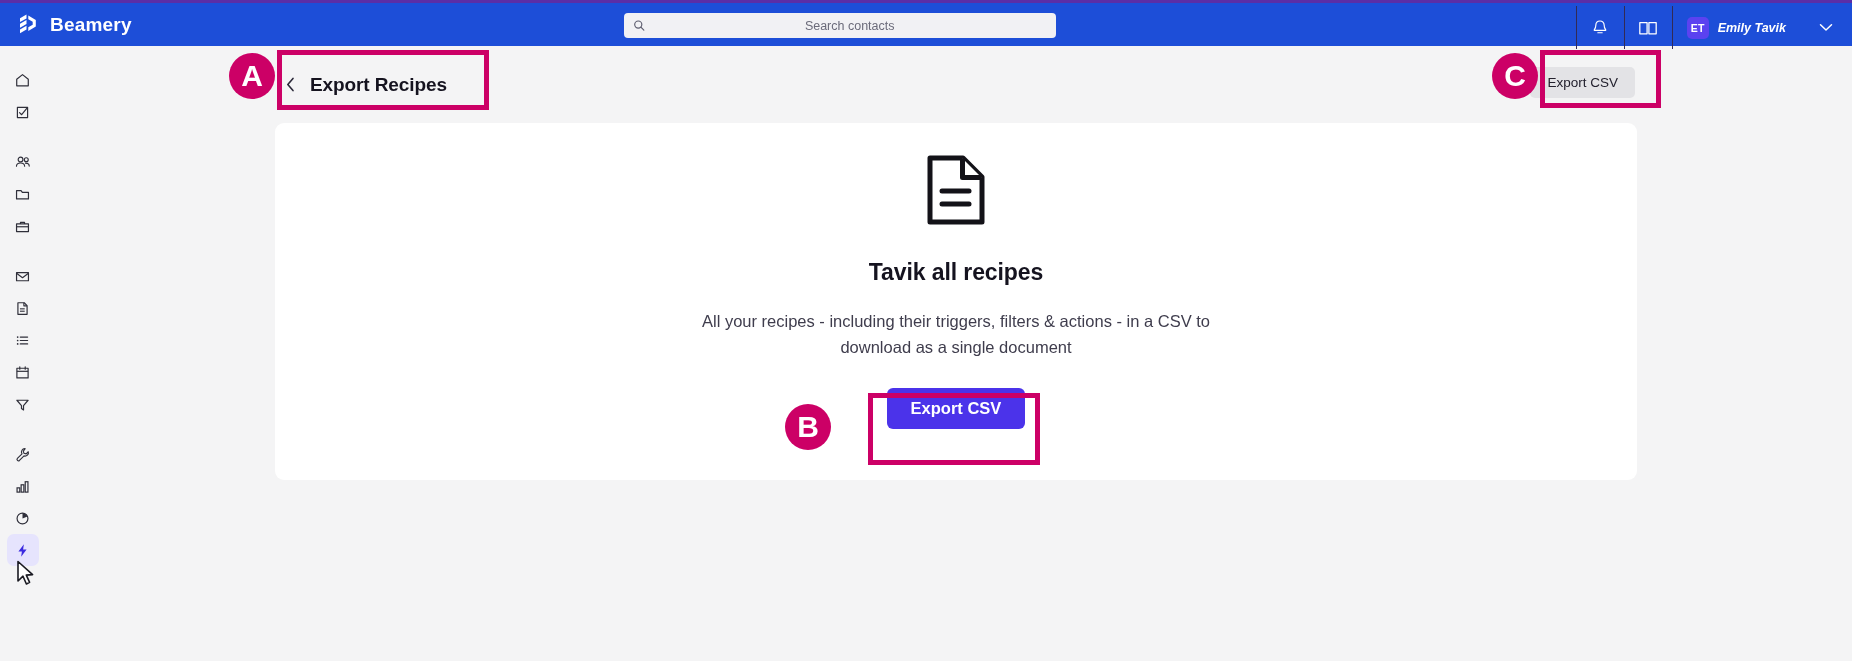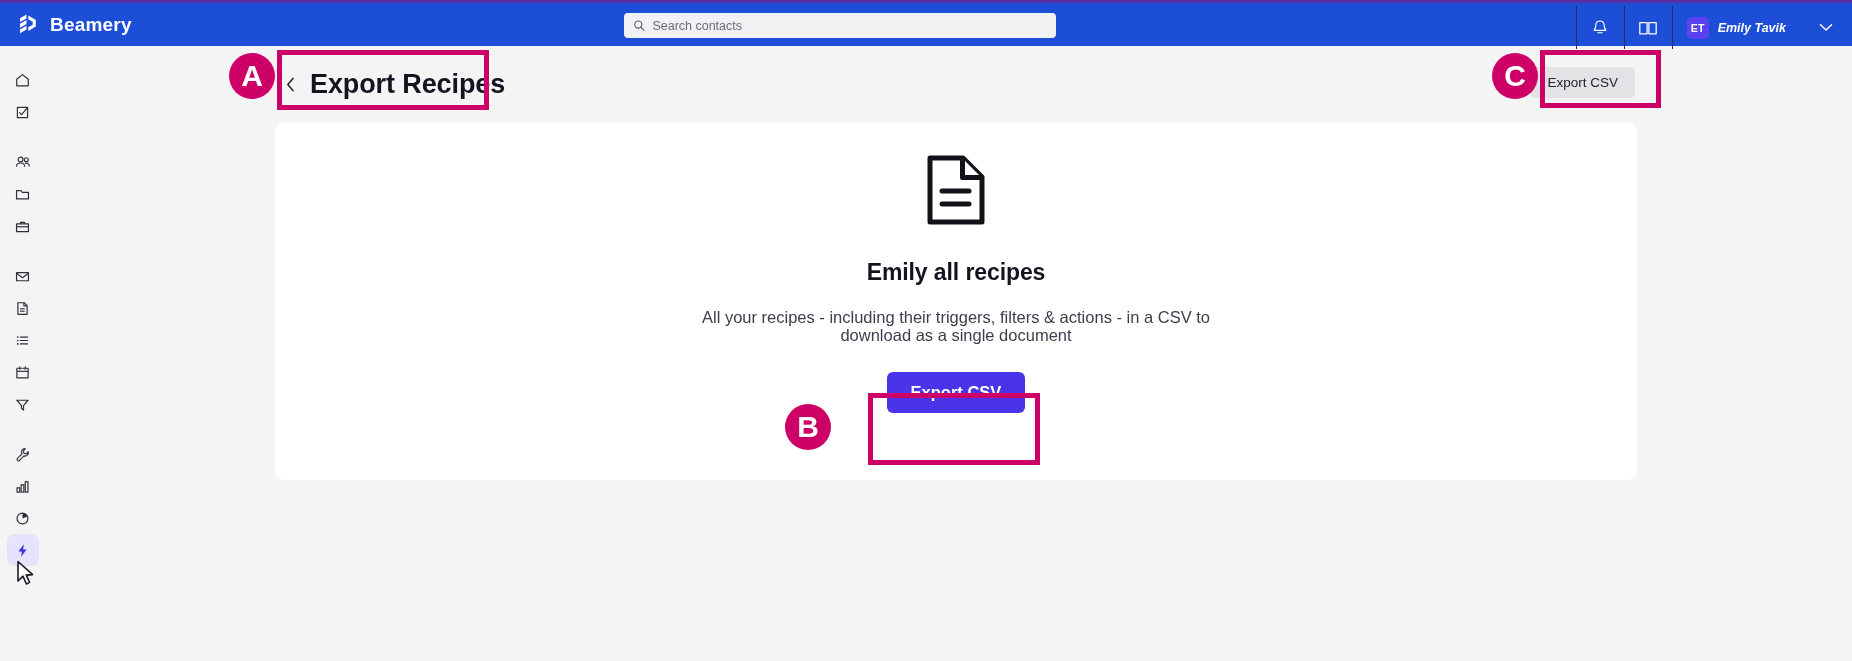--- a/index.html
+++ b/index.html
@@ -57,20 +57,21 @@
   }
   .search-input {
     border: none;
     outline: none;
     background: transparent;
     font-family: "Liberation Sans", sans-serif;
     font-size: 12.5px;
     color: #3a3a46;
     width: 100%;
     height: 100%;
+    text-align: center;
   }
   .search-input::placeholder { color: #6b6b7a; }
 
   .topbar-right {
     position: absolute;
     right: 0;
     top: 3px;
     height: 43px;
     display: flex;
     align-items: center;
@@ -162,21 +163,21 @@
     align-items: center;
     gap: 15px;
     margin-left: 241px;
   }
   .back-chevron {
     cursor: pointer;
     display: flex;
     align-items: center;
   }
   .page-title {
-    font-size: 27px;
+    font-size: 19px;
     font-weight: 700;
     color: #15131f;
     letter-spacing: -0.1px;
   }
   .header-export-btn {
     position: absolute;
     right: 217px;
     top: 21px;
     background: #e3e3e6;
     border: none;
@@ -205,21 +206,21 @@
   .card-heading {
     margin-top: 29px;
     font-size: 23px;
     font-weight: 700;
     color: #15131f;
     letter-spacing: -0.1px;
   }
   .card-sub {
     margin-top: 22px;
     font-size: 16.5px;
-    line-height: 18px;
+    line-height: 26px;
     color: #3f3d4d;
     text-align: center;
     max-width: 560px;
   }
   .primary-btn {
     margin-top: 28px;
     background: #4b33ea;
     color: #ffffff;
     border: none;
     border-radius: 6px;
@@ -439,21 +440,21 @@
 <div class="card">
   <div class="doc-icon">
     <svg width="62" height="72" viewBox="0 0 62 72">
       <path d="M5 4 H38 L57 23 V68 H5 Z" fill="#ffffff" stroke="#131218" stroke-width="5" stroke-linejoin="round"></path>
       <path d="M37.5 4.5 V23.5 H56.5" fill="#ffffff" stroke="#131218" stroke-width="5" stroke-linejoin="round"></path>
       <line x1="17" y1="37" x2="44" y2="37" stroke="#131218" stroke-width="5" stroke-linecap="round"></line>
       <line x1="17" y1="50" x2="44" y2="50" stroke="#131218" stroke-width="5" stroke-linecap="round"></line>
     </svg>
   </div>
 
-  <div class="card-heading">Emily all recipes</div>
+  <div class="card-heading">Tavik all recipes</div>
   <div class="card-sub">All your recipes - including their triggers, filters &amp; actions - in a CSV to download as a single document</div>
   <button class="primary-btn">Export CSV</button>
 </div>
 
 <div class="anno-box" id="anno-box-a"></div>
 <div class="anno-badge" id="anno-badge-a">A</div>
 
 <div class="anno-box" id="anno-box-b"></div>
 <div class="anno-badge" id="anno-badge-b">B</div>
 

